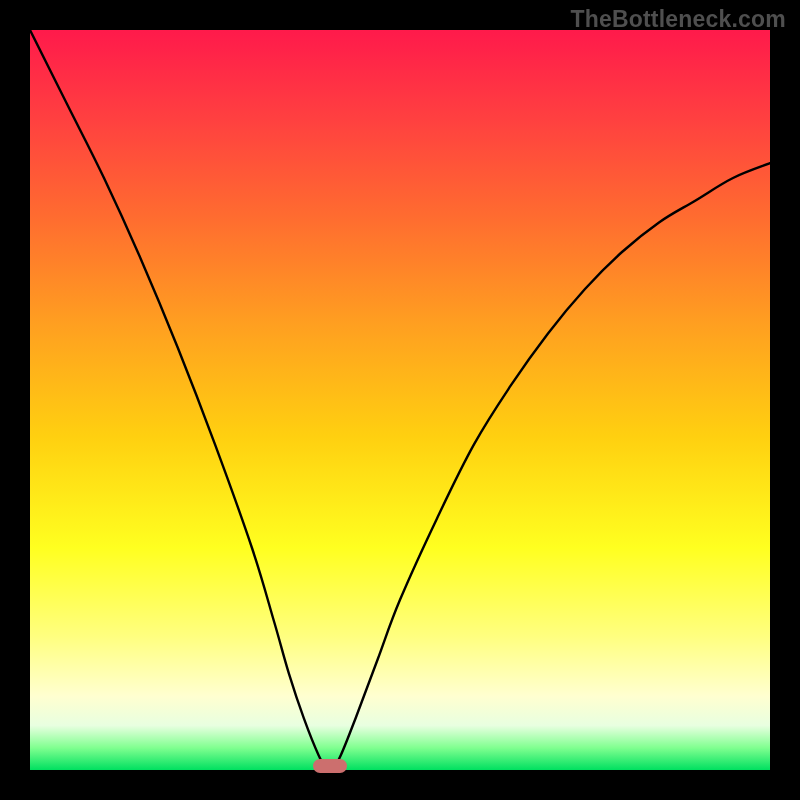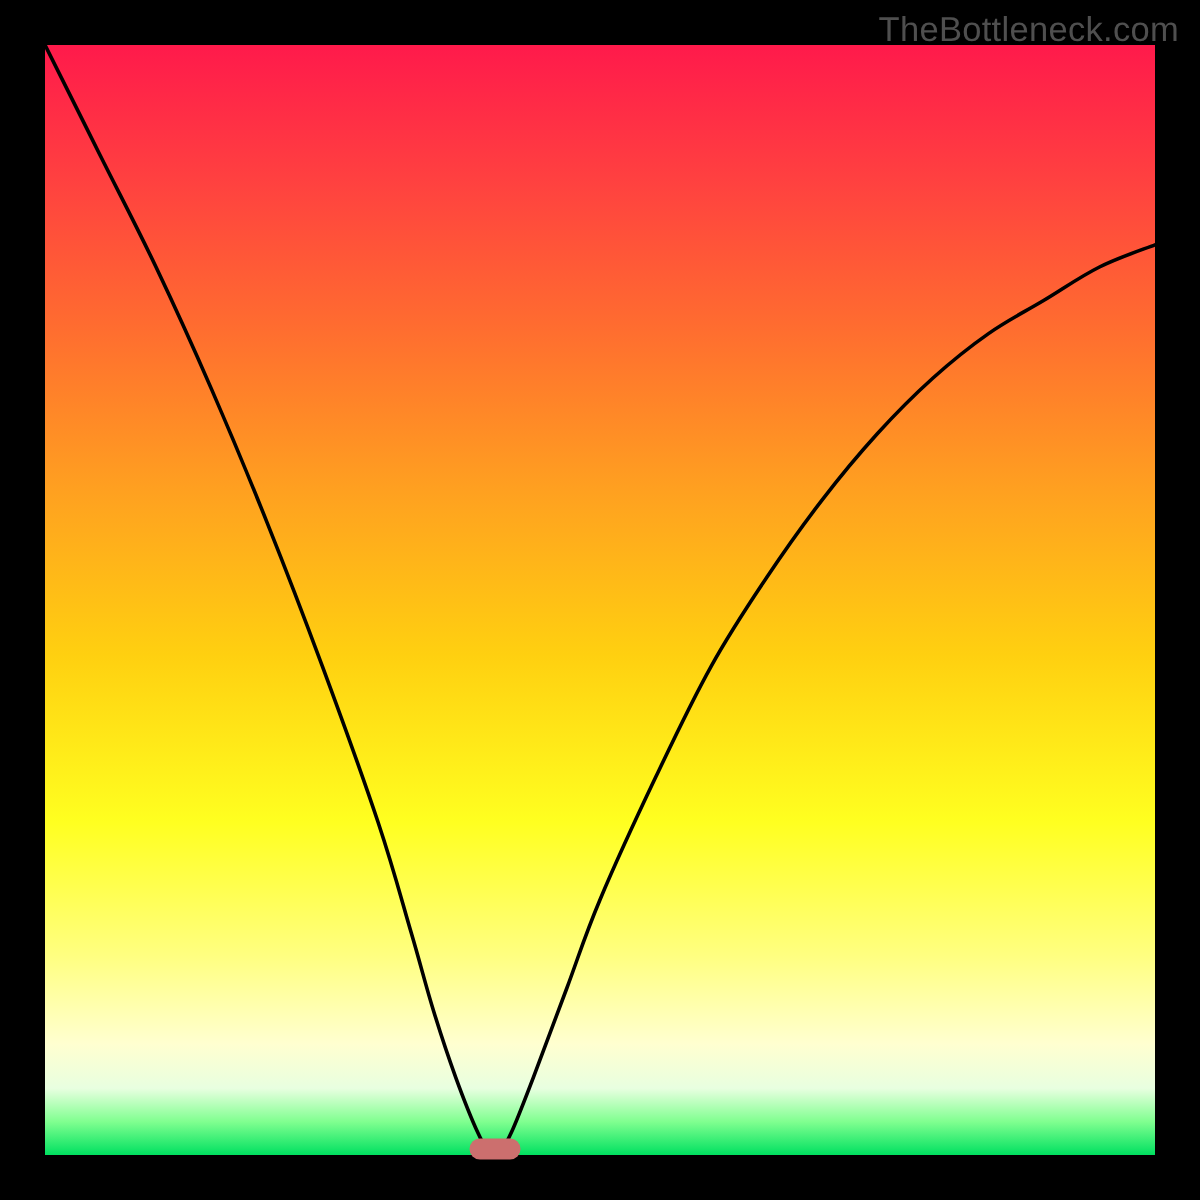--- a/index.html
+++ b/index.html
@@ -39,21 +39,21 @@
       #80ff90 97%,
       #00e060 100%
     );
   }
   .watermark {
     position: absolute;
     top: 6px;
     right: 14px;
     color: #4f4f4f;
     font-size: 23px;
-    font-weight: 400;
+    font-weight: 700;
     letter-spacing: 0.2px;
   }
   .curve-svg {
     position: absolute;
     left: 0;
     top: 0;
     width: 740px;
     height: 740px;
   }
   .curve-path {

